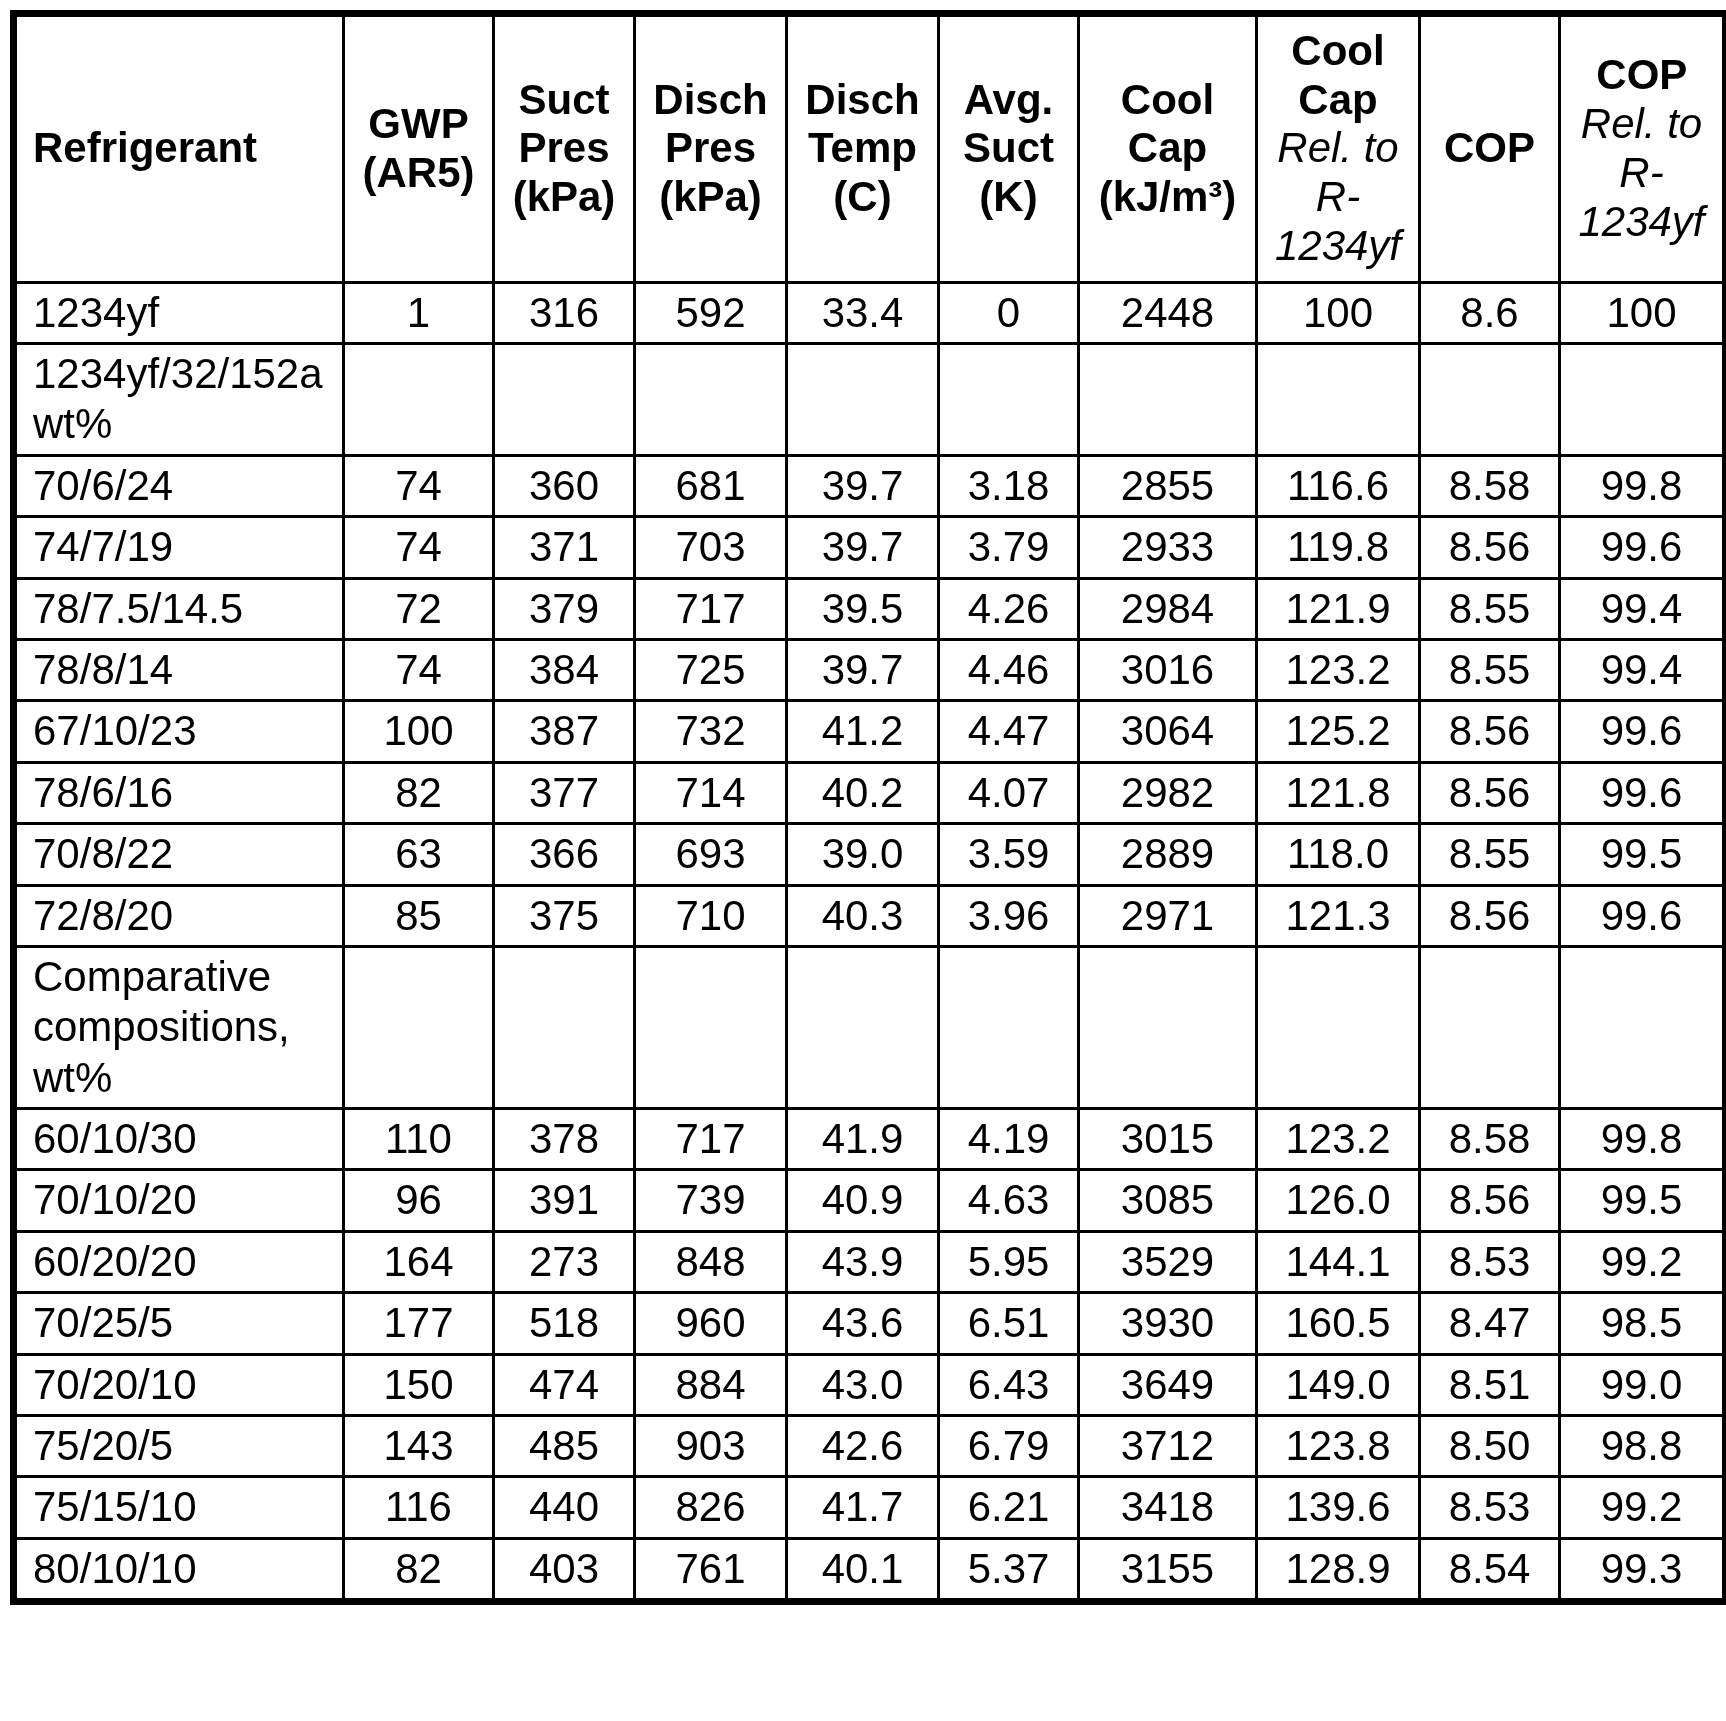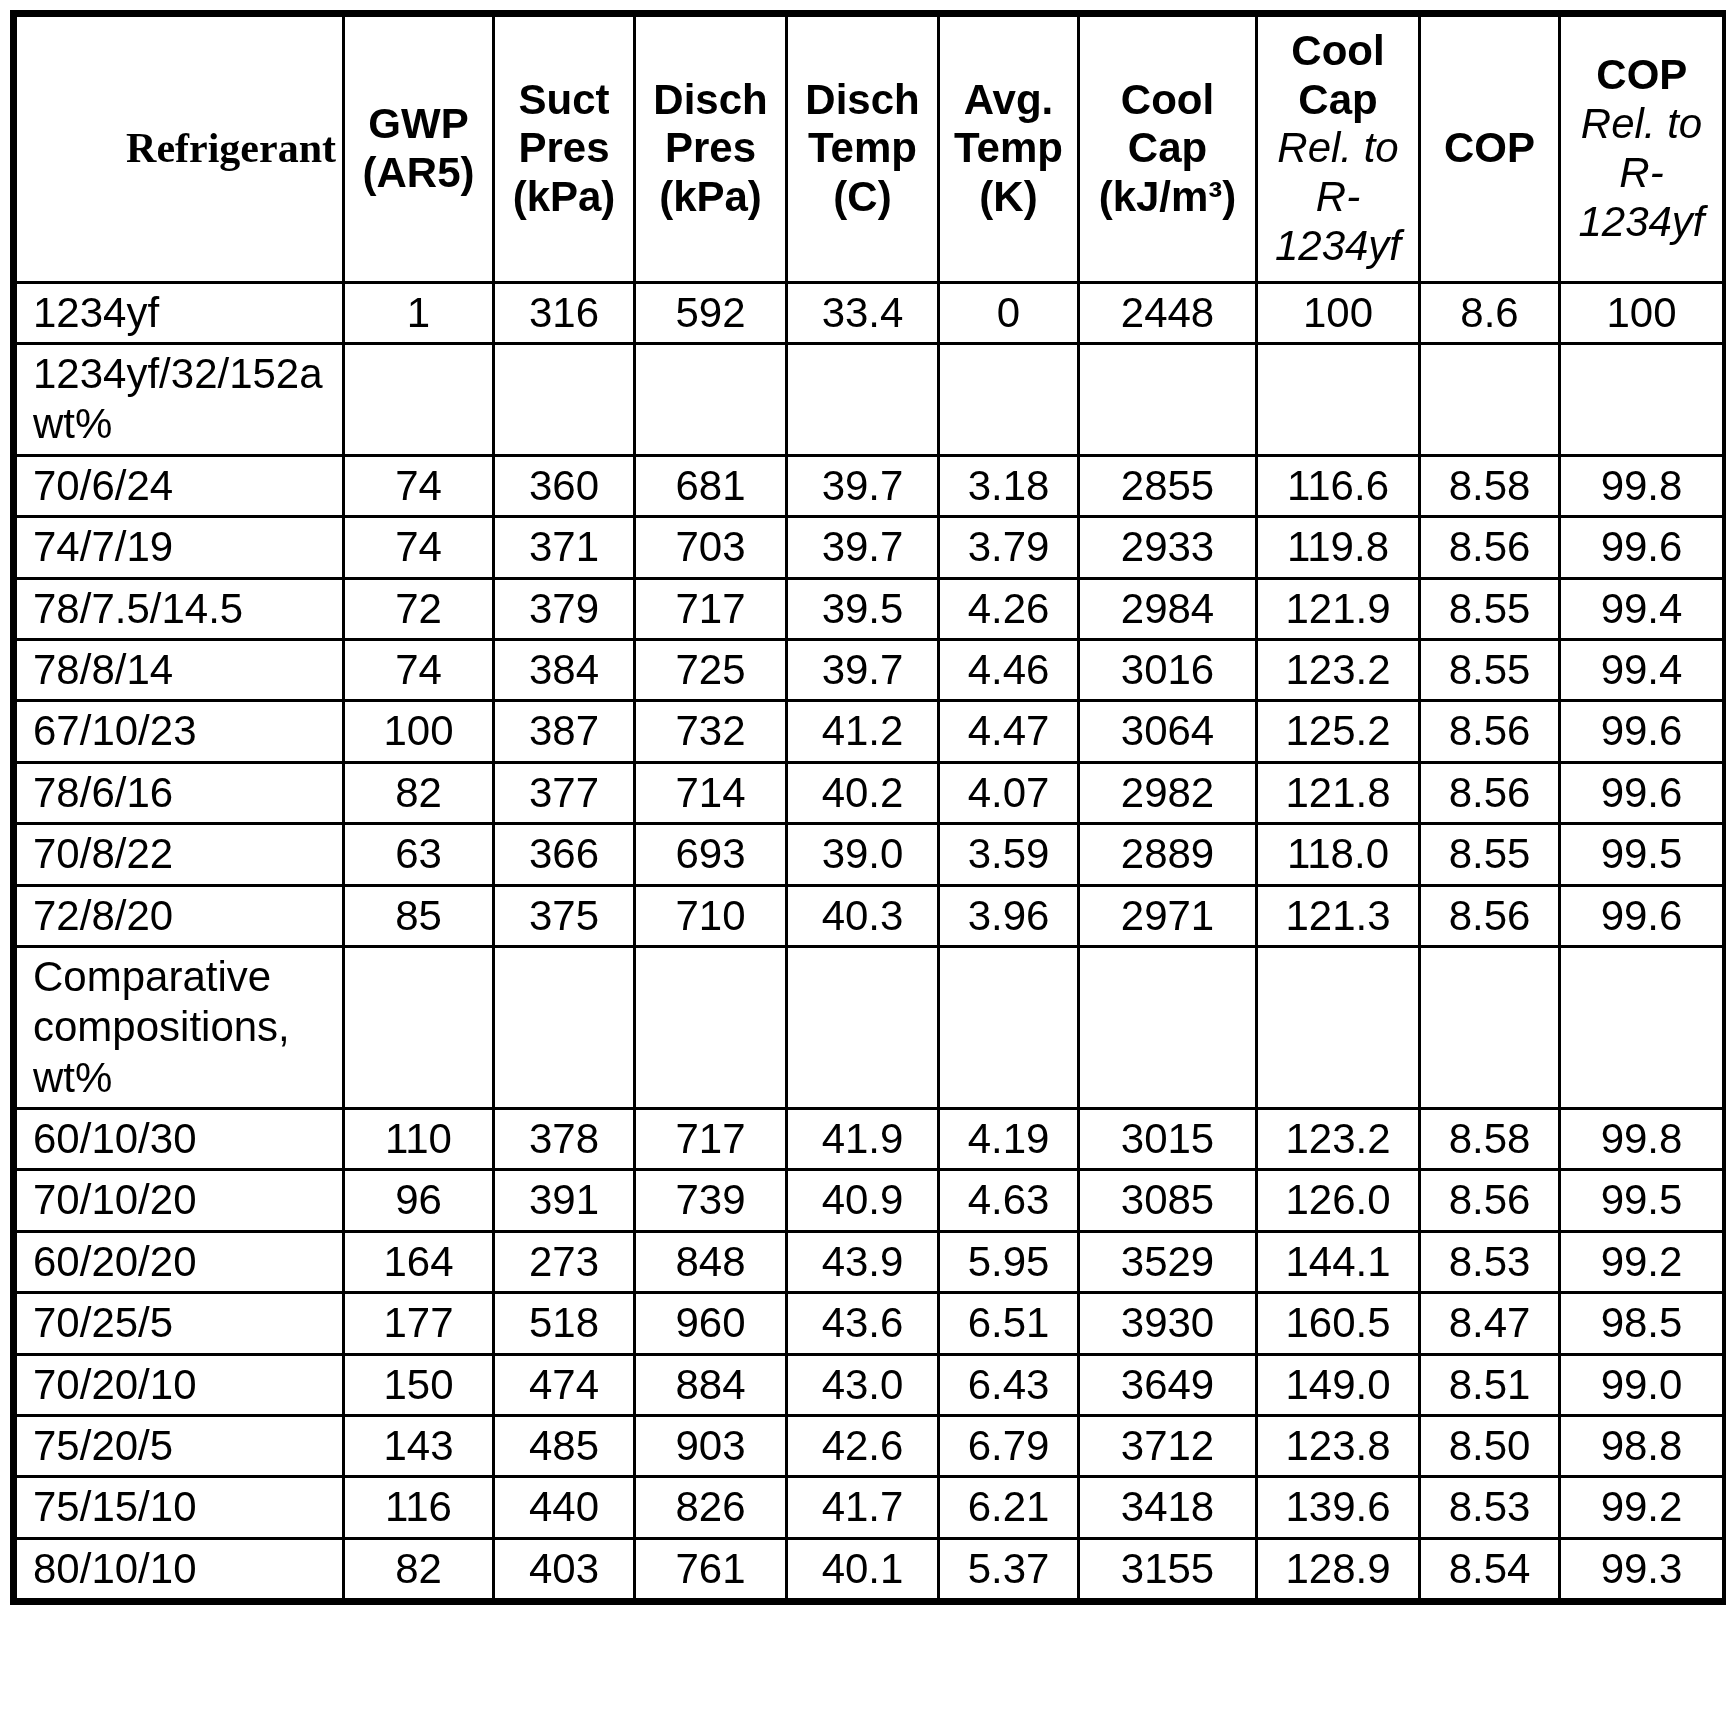--- a/index.html
+++ b/index.html
@@ -32,23 +32,22 @@
     box-sizing: border-box;
   }
   th {
     font-size: 42px;
     font-weight: bold;
     line-height: 1.16;
     text-align: center;
     padding: 10px 6px;
   }
   th.col-refrigerant {
-    text-align: right;
+    text-align: left;
     padding-left: 16px;
-    font-family: Liberation Serif, serif;
   }
   th .h-italic {
     font-weight: normal;
     font-style: italic;
   }
   td {
     font-size: 42px;
     font-weight: normal;
     line-height: 1.2;
     text-align: center;
@@ -77,21 +76,21 @@
         <col style="width: 140px;">
         <col style="width: 166px;">
       </colgroup>
     <thead>
       <tr>
           <th class="col-refrigerant"><span class="h-main">Refrigerant</span></th>
           <th><span class="h-main">GWP (AR5)</span></th>
           <th><span class="h-main">Suct Pres (kPa)</span></th>
           <th><span class="h-main">Disch Pres (kPa)</span></th>
           <th><span class="h-main">Disch Temp (C)</span></th>
-          <th><span class="h-main">Avg. Temp (K)</span></th>
+          <th><span class="h-main">Avg. Suct (K)</span></th>
           <th><span class="h-main">Cool Cap (kJ/m³)</span></th>
           <th><span class="h-main">Cool Cap</span> <span class="h-italic">Rel. to R-1234yf</span></th>
           <th><span class="h-main">COP</span></th>
           <th><span class="h-main">COP</span> <span class="h-italic">Rel. to R-1234yf</span></th>
         </tr>
     </thead>
     <tbody>
         <tr>
           <td class="row-label">1234yf</td>
           <td>1</td>

